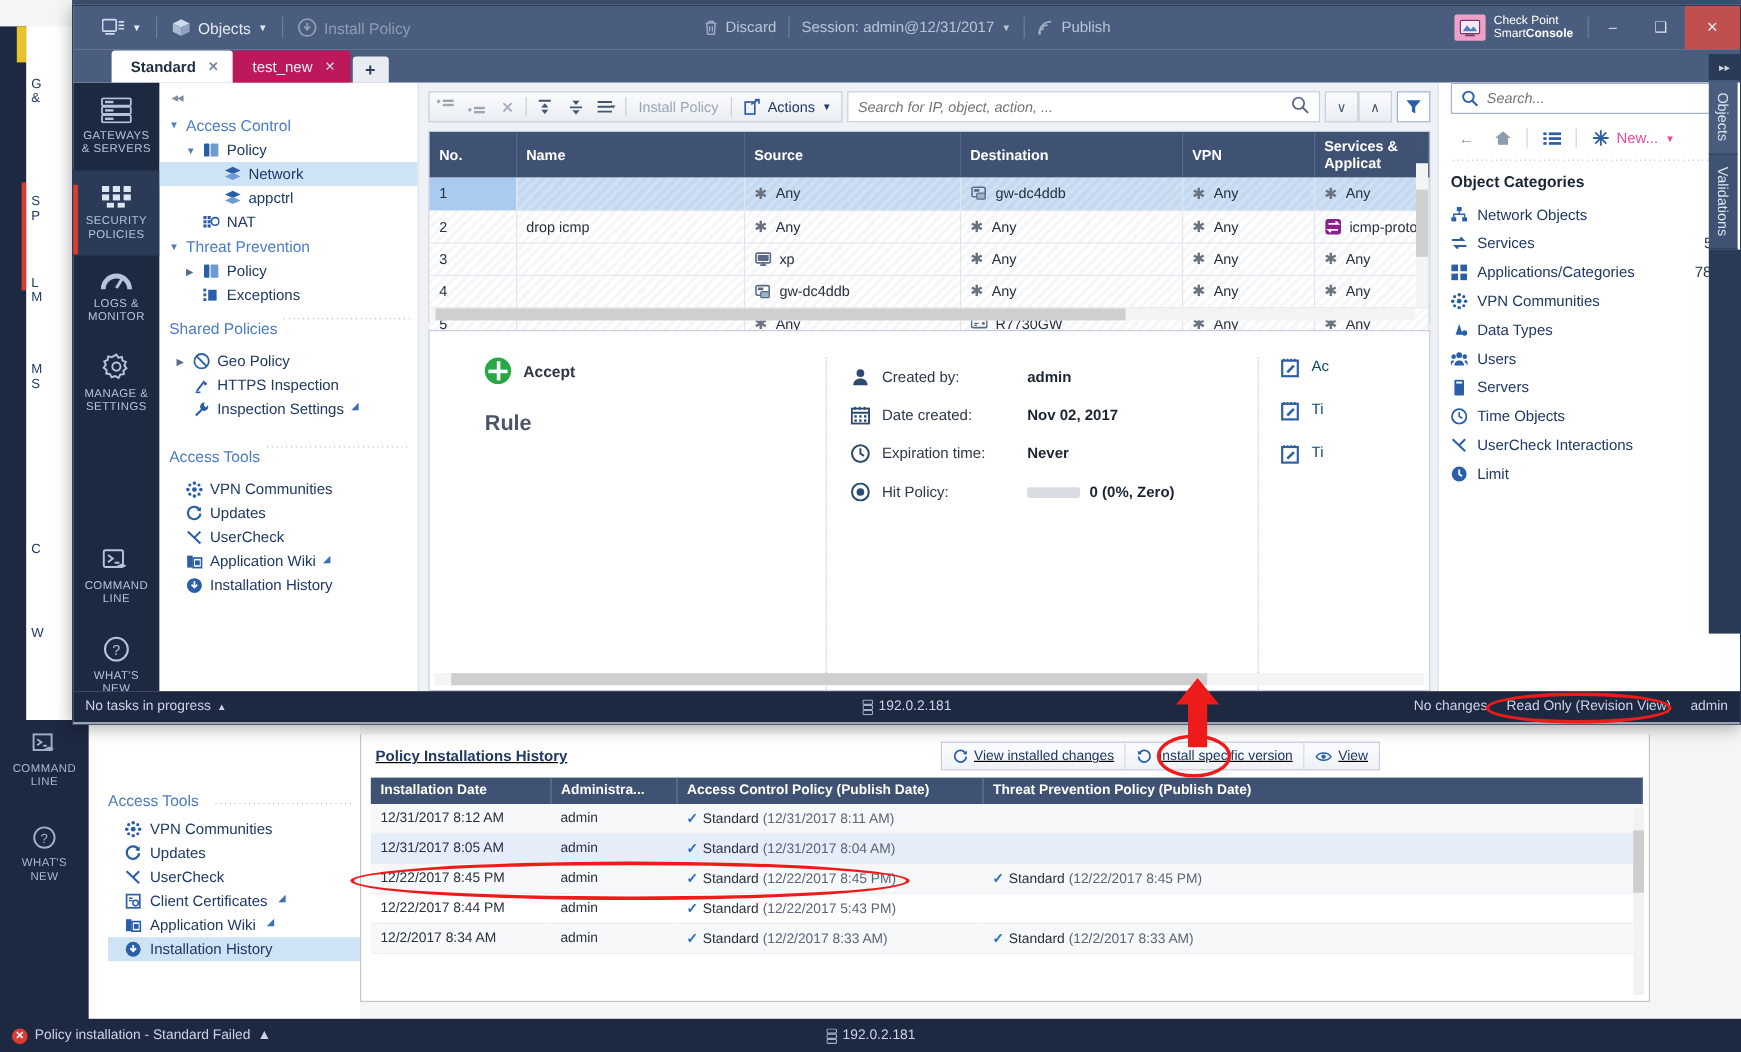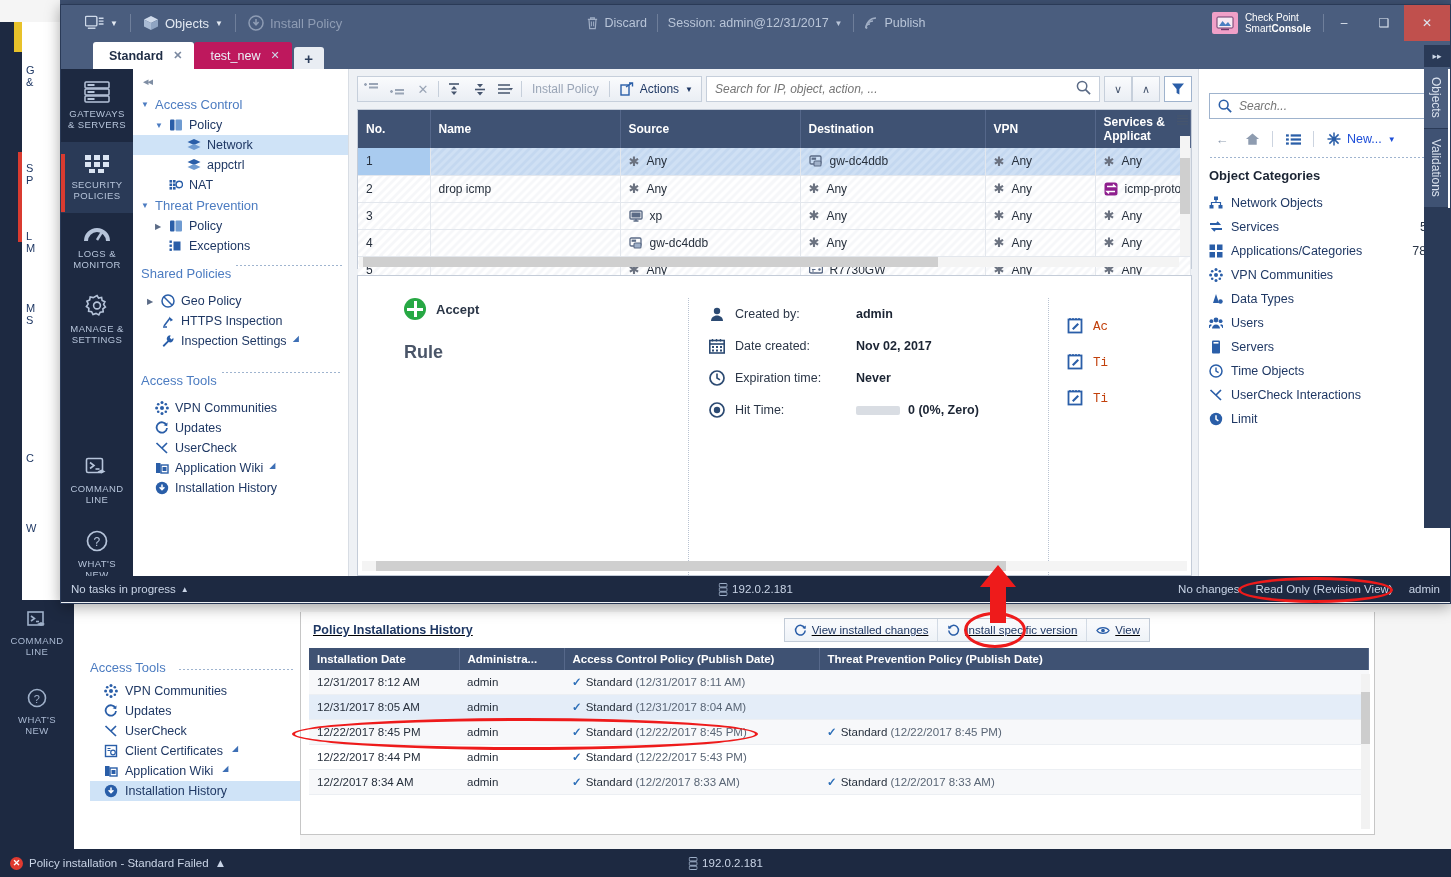--- a/index.html
+++ b/index.html
@@ -249,36 +249,36 @@
   .rule-word { font-size:18px; font-weight:bold; color:#4a5568; }
 
   #dmid { width:360px; border-left:1px dotted #b9c3d2; padding-left:20px; }
   .kv { display:flex; align-items:center; gap:12px; height:32px; }
   .kv .k { display:flex; align-items:center; gap:10px; width:135px; font-size:12.5px; color:#2b3647; }
   .kv .v { font-size:12.5px; font-weight:bold; color:#1b2433; }
   .hitbar { display:inline-block; width:44px; height:9px; background:#d9dde3; border-radius:2px;
             margin-right:8px; vertical-align:middle; }
 
   #dright { flex:1; border-left:1px dotted #b9c3d2; padding-left:18px; overflow:hidden; }
-  .note { display:flex; align-items:flex-end; gap:10px; height:36px; font-size:12.5px; color:#c2410c;font-family:Liberation Mono, monospace; }
+  .note { display:flex; align-items:flex-start; gap:10px; height:36px; font-size:12.5px; color:#0c4a6e; }
 
   #dhscroll { position:absolute; left:4px; right:4px; bottom:4px; height:10px; background:#f4f4f4; }
   #dhscroll .thumb { position:absolute; left:14px; width:630px; height:10px; background:#cfcfcf; }
 
   
-  #objects { width:252px; background:#ffffff; border-left:1px solid #d8dde4; padding: 24px 10px; }
+  #objects { width:252px; background:#ffffff; border-left:1px solid #d8dde4; padding: 0 10px; }
   #objsearch { display:flex; align-items:center; height:26px; border:1px solid #9fb3cd;
                background:#fff; gap:7px; padding: 0 8px; }
   #objsearch input { flex:1; border:none; outline:none; font-size:12px; font-style:italic;
                      color:#8b94a4; font-family:"Liberation Sans", sans-serif; }
   #objtools { display:flex; align-items:center; gap:4px; height:32px; margin-top:4px; }
   .otb { width:26px; height:24px; display:flex; align-items:center; justify-content:center;
          color:#8e9cb0; font-size:13px; }
   .otsep { width:1px; height:16px; background:#ccd4e0; margin: 0 3px; }
-  #newbtn { display:flex; align-items:center; gap:6px; font-size:12.5px; color:#1d4ed8; padding-left:6px; }
+  #newbtn { display:flex; align-items:center; gap:6px; font-size:12.5px; color:#ec4899; padding-left:6px; }
   #objdots { height:1px; margin: 2px 0 10px;
     background-image: radial-gradient(circle, #9fb4cf 0.6px, transparent 0.7px);
     background-size: 4px 1px; }
   #objcat-title { font-size:13px; font-weight:bold; color:#1b2433; margin-bottom:8px; }
   .objrow { display:flex; align-items:center; gap:8px; font-size:12.5px; color:#1f3864; height:24px; }
   .objrow .cnt { margin-left:auto; color:#2b3647; }
 
   
   #vtabs { position:absolute; right:0; top:40px; width:26px; }
   #vt-collapse { height:22px; background:#2a3a57; color:#cfd9e8; display:flex;
@@ -1164,21 +1164,21 @@
                     <span>Expiration time:</span>
                   </span>
                   <span class="v"><span>Never</span></span>
                 </div>
                 <div class="kv">
                   <span class="k">
                     <span class="ic"><svg width="16" height="16" viewBox="0 0 16 16">
                         <circle cx="8" cy="8" r="7" fill="none" stroke="#2c4a72" stroke-width="1.7"></circle>
                         <circle cx="8" cy="8" r="3.2" fill="#2c4a72"></circle>
                       </svg></span>
-                    <span>Hit Time:</span>
+                    <span>Hit Policy:</span>
                   </span>
                   <span class="v"><span class="hitbar"></span><span>0 (0%, Zero)</span></span>
                 </div>
               </div>
 
             <div id="dright">
                 <div class="note">
                   <span class="ic"><svg width="16" height="17" viewBox="0 0 16 17">
                       <rect x="1.5" y="2.5" width="13" height="13" fill="none" stroke="#2a5ea8" stroke-width="1.8"></rect>
                       <path d="M3 1v2M6 1v2M9 1v2M12 1v2" stroke="#2a5ea8" stroke-width="1.5"></path>

